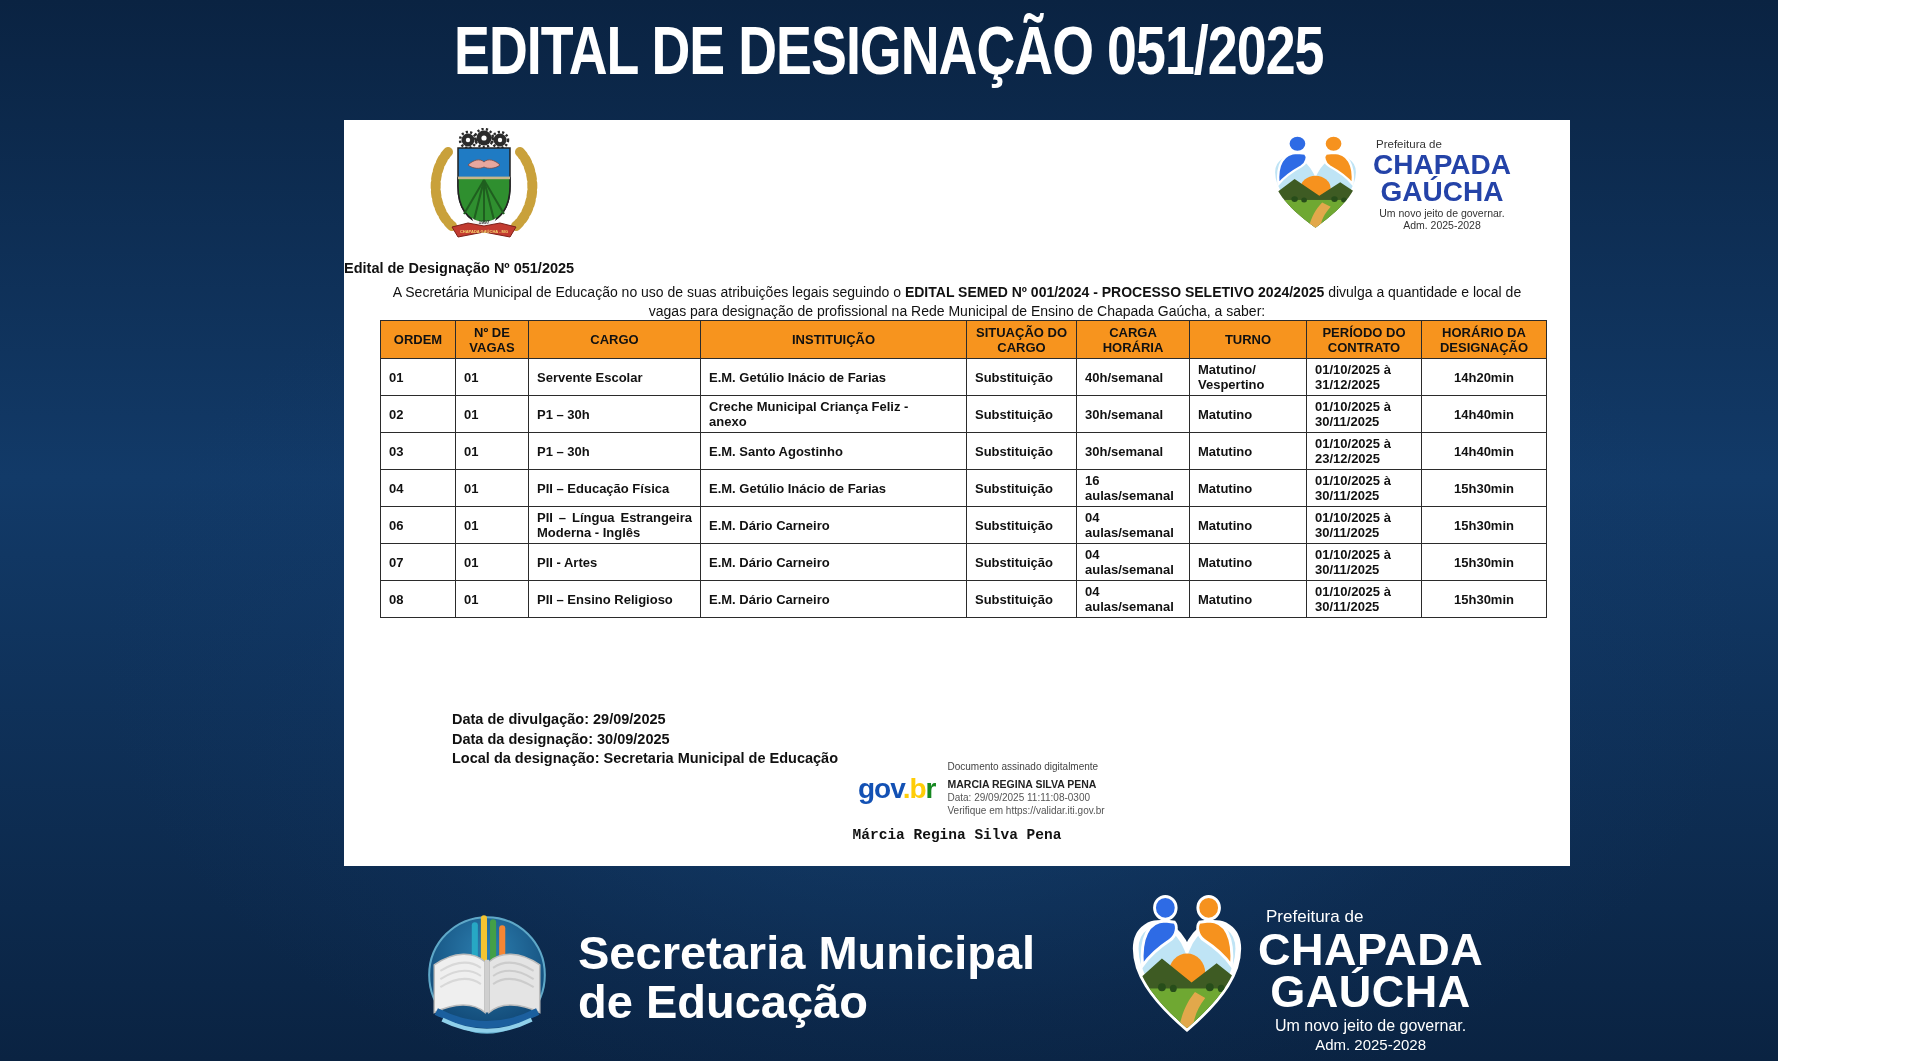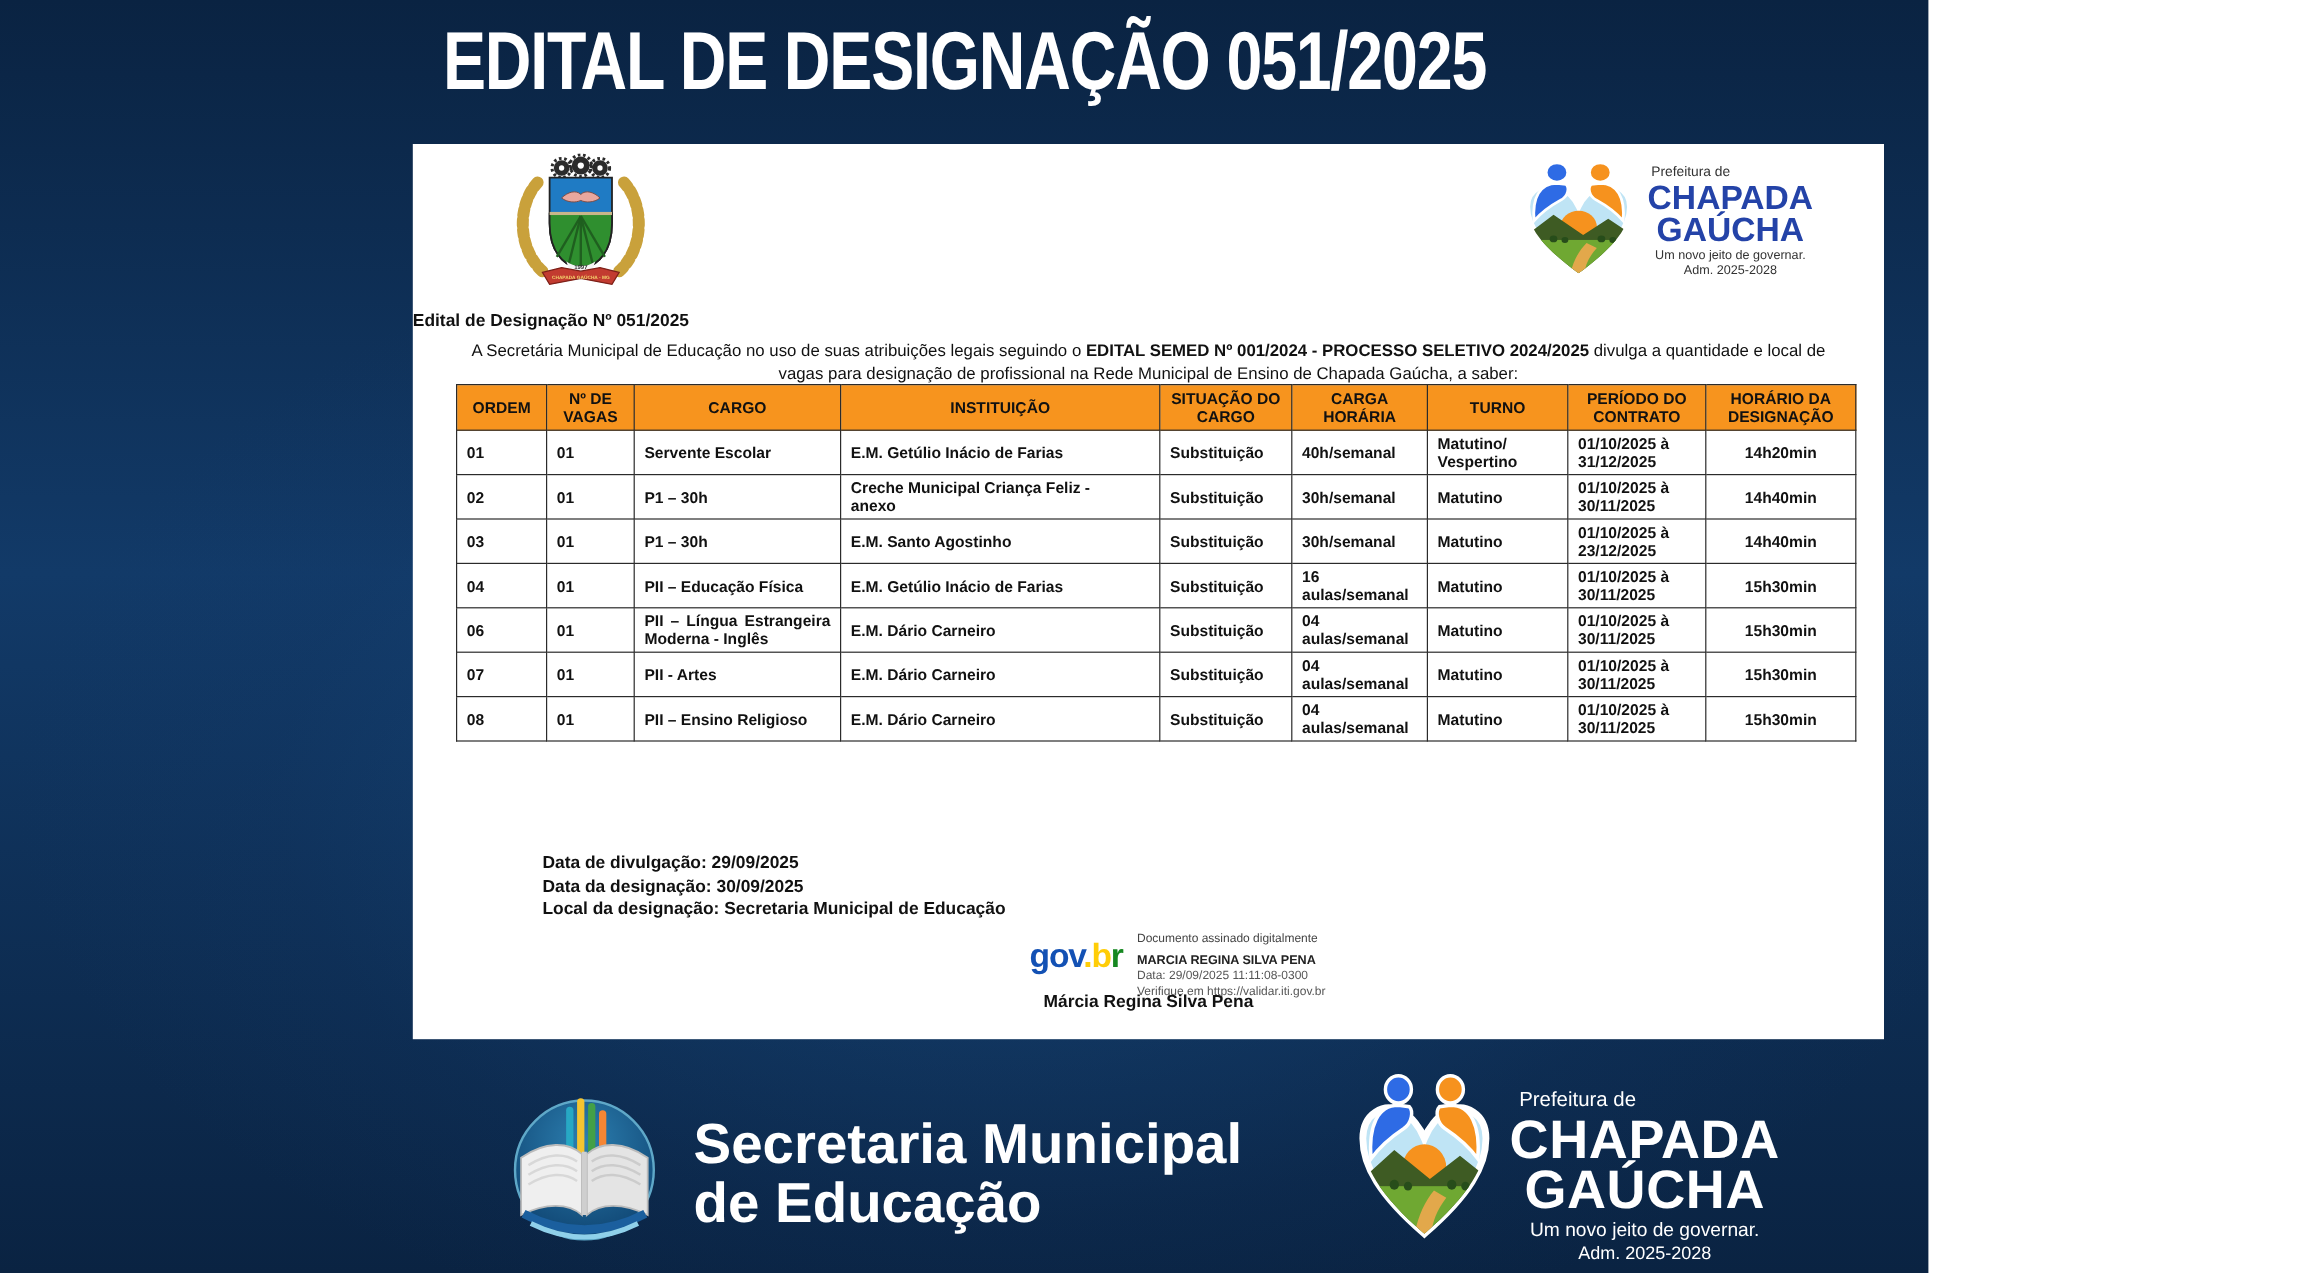--- a/index.html
+++ b/index.html
@@ -1,20 +1,20 @@
 <!DOCTYPE html>
 <html style="--accent_orange: #F7941E; --bg_navy_dark: #0A2342; --bg_navy_mid: #123A68; --brand_blue: #2443A8; --govbr_blue: #1351B4; --govbr_yellow: #FFCD07; --govbr_green: #168821;"><head>
 <meta charset="utf-8">
 <style>
   * { margin:0; padding:0; box-sizing:border-box; }
   html,body { width:1920px; height:1061px; overflow:hidden; }
   body { font-family:"Liberation Sans", sans-serif; }
 
   .stage{
-    position:relative; width:1607px; height:1061px;
+    position:relative; width:1778px; height:1061px;
     background:
       radial-gradient(ellipse 1100px 650px at 52% 62%, rgba(30,90,150,.45) 0%, rgba(20,60,110,.15) 55%, rgba(0,0,0,0) 75%),
       linear-gradient(180deg, var(--bg_navy_dark) 0%, var(--bg_navy_mid) 45%, var(--bg_navy_dark) 100%);
   }
 
   
   .main-title{
     position:absolute; top:18px; left:0; width:100%;
     text-align:center; color:#fff; font-weight:800; font-size:56px;
     letter-spacing:-1px;
@@ -56,25 +56,25 @@
   }
   .doc-table td:last-child{ text-align:center; }
   .doc-table td.cargo{ text-align:justify; }
 
   .dates{ position:absolute; left:108px; top:590px; font-size:14.5px; font-weight:bold; line-height:19.5px; }
 
   .govbr{ position:absolute; left:514px; top:640px; display:flex; gap:12px; align-items:center; }
   .govbr-logo{ font-size:28px; font-weight:800; letter-spacing:-1px; line-height:28px; }
   .g-blue{ color:var(--govbr_blue); } .g-yellow{ color:var(--govbr_yellow); } .g-green{ color:var(--govbr_green); }
   .govbr-text{ font-size:10px; color:#555; line-height:13px; }
-  .govbr-line1{ margin-bottom:5px; color:#444;margin-top:16px; }
+  .govbr-line1{ margin-bottom:5px; color:#444; }
   .govbr-name{ font-weight:bold; color:#222; font-size:10.5px; }
 
   .signature{ position:absolute; top:706px; width:100%; text-align:center; }
-  .sig-name{ font-size:14.5px; font-weight:bold; line-height:18px; }
+  .sig-name{ font-size:14.5px; font-weight:bold; line-height:18px;font-family:Liberation Mono, monospace; }
   .sig-role{ font-size:14.5px; line-height:18px; }
 
   
   .footer-left{ position:absolute; left:416px; top:903px; display:flex; gap:20px; align-items:center; }
   .book-icon{ width:142px; height:148px; }
   .edu-text{ color:#fff; font-weight:700; font-size:47px; line-height:49px; letter-spacing:0; }
 
   .footer-right{ position:absolute; left:1130px; top:891px; display:flex; gap:14px; align-items:flex-start; }
   .footer-right .heart{ width:114px; height:142px; }
   .fr-text{ color:#fff; padding-top:16px; }

